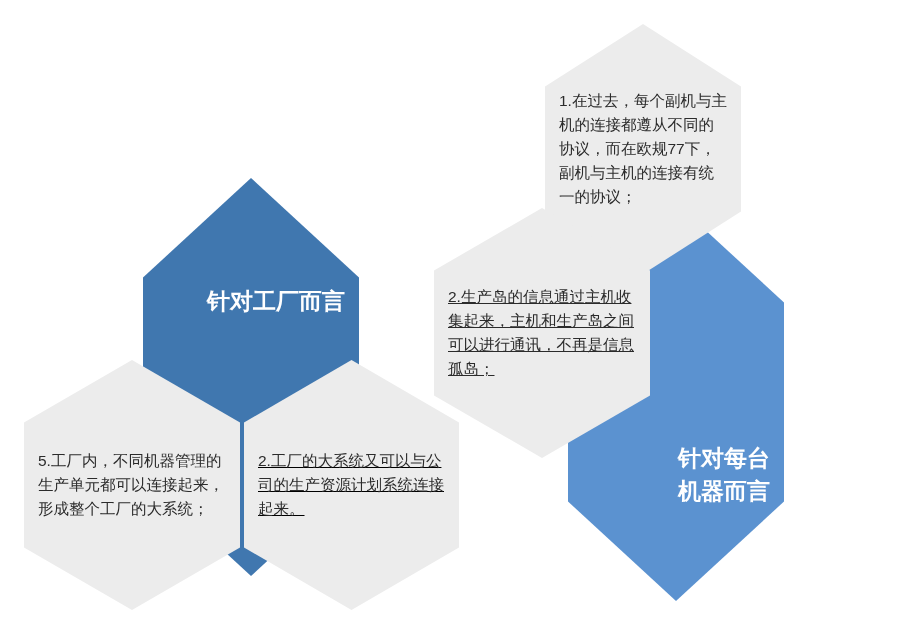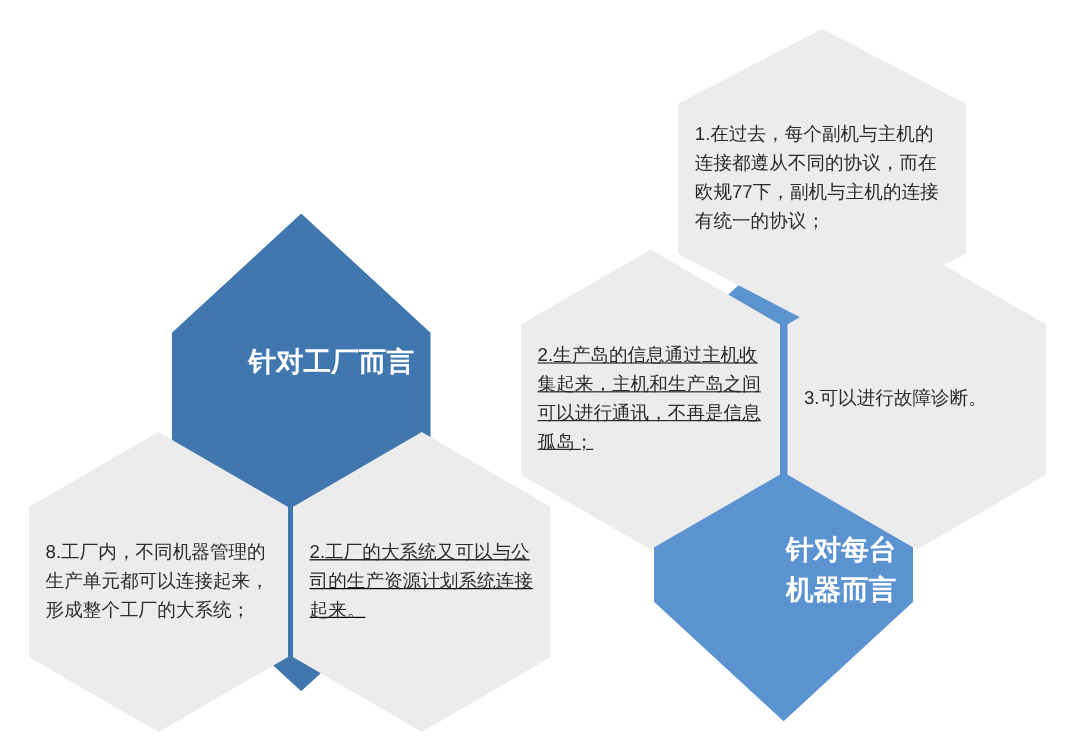--- a/index.html
+++ b/index.html
@@ -79,23 +79,23 @@
     left: 244px;
     top: 360px;
     width: 215px;
     height: 250px;
     text-decoration: underline;
   }
   #hex-factory-2 .hex-inner {
     font-size: 15.5px;
   }
   #hex-machine-1 {
-    left: 565px;
+    left: 545px;
     top: 24px;
-    width: 240px;
+    width: 196px;
     height: 250px;
   }
   #hex-machine-1 .hex-inner {
     font-size: 15.5px;
   }
   #hex-machine-2 {
     left: 434px;
     top: 208px;
     width: 216px;
     height: 250px;
@@ -107,21 +107,21 @@
   #hex-machine-3 {
     left: 656px;
     top: 208px;
     width: 216px;
     height: 250px;
   }
   #hex-machine-3 .hex-inner {
     font-size: 15.5px;
   }
   #hex-machine-title {
-    left: 545px;
+    left: 568px;
     top: 203px;
     width: 216px;
     height: 398px;
     font-family: Liberation Serif, serif;
   }
   #hex-machine-title .hex-inner {
     font-size: 23px;
     margin-top: 146px;
   }
   
@@ -134,37 +134,34 @@
 </head>
 <body>
 
 <div id="stage">
 
   <div class="hex accent" id="hex-factory-title">
     <div class="hex-inner">针对工厂而言</div>
   </div>
 
   <div class="hex light" id="hex-factory-1">
-    <div class="hex-inner">8.工厂内，不同机器管理的生产单元都可以连接起来，形成整个工厂的大系统；</div>
+    <div class="hex-inner">5.工厂内，不同机器管理的生产单元都可以连接起来，形成整个工厂的大系统；</div>
   </div>
 
   <div class="hex light" id="hex-factory-2">
     <div class="hex-inner">2.工厂的大系统又可以与公司的生产资源计划系统连接起来。</div>
   </div>
 
   <div class="hex accent-light" id="hex-machine-title">
     <div class="hex-inner">针对每台
 机器而言</div>
   </div>
 
   <div class="hex light" id="hex-machine-1">
     <div class="hex-inner">1.在过去，每个副机与主机的连接都遵从不同的协议，而在欧规77下，副机与主机的连接有统一的协议；</div>
   </div>
 
   <div class="hex light" id="hex-machine-2">
     <div class="hex-inner">2.生产岛的信息通过主机收集起来，主机和生产岛之间可以进行通讯，不再是信息孤岛；</div>
   </div>
 
-  <div class="hex light" id="hex-machine-3">
-    <div class="hex-inner">3.可以进行故障诊断。</div>
-  </div>
 
 </div>
 
 </body></html>

